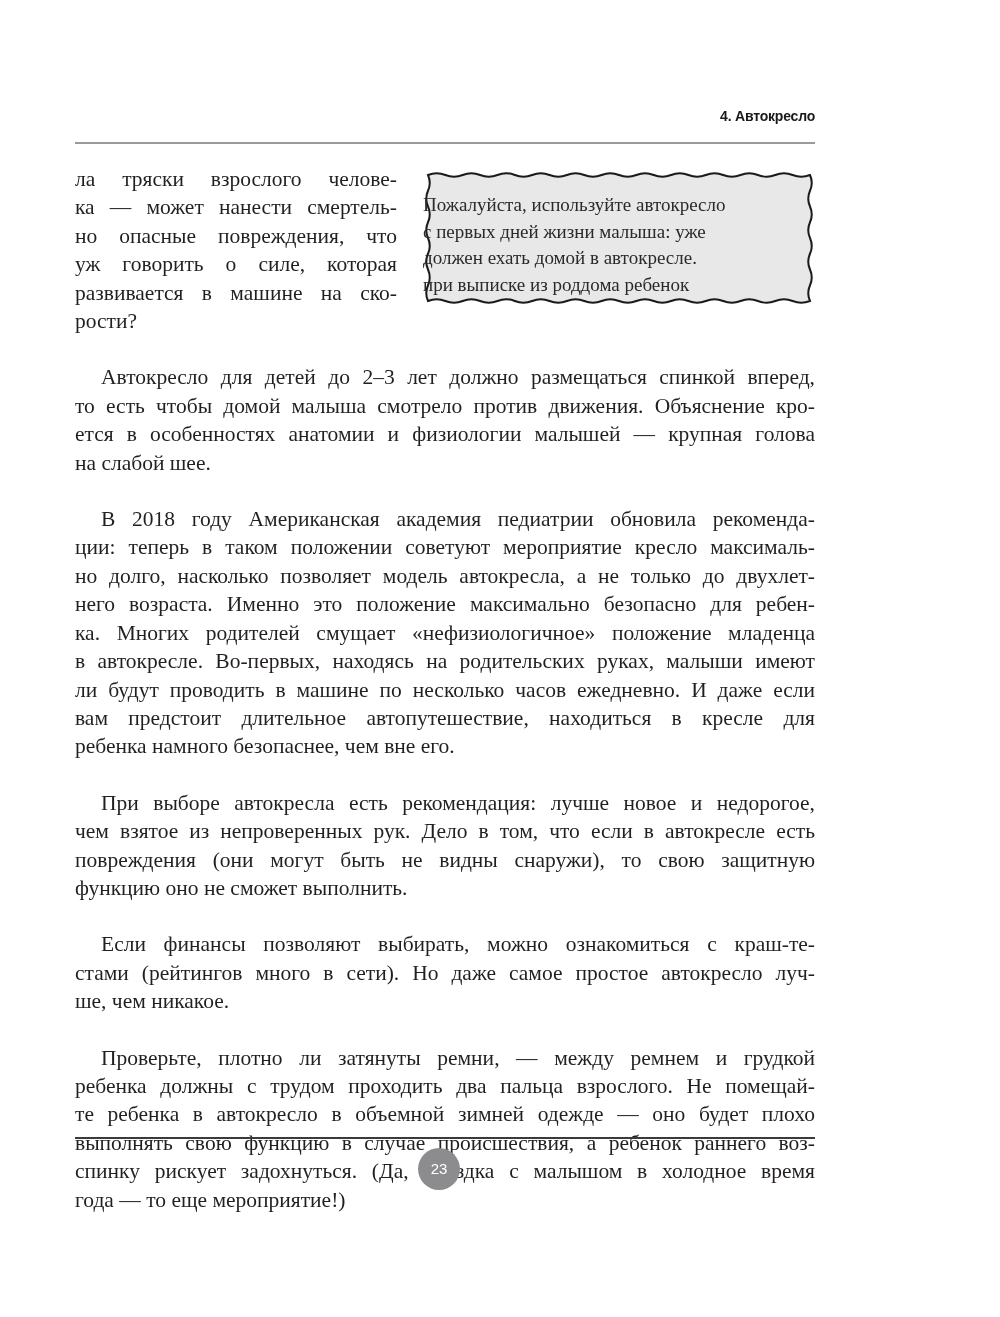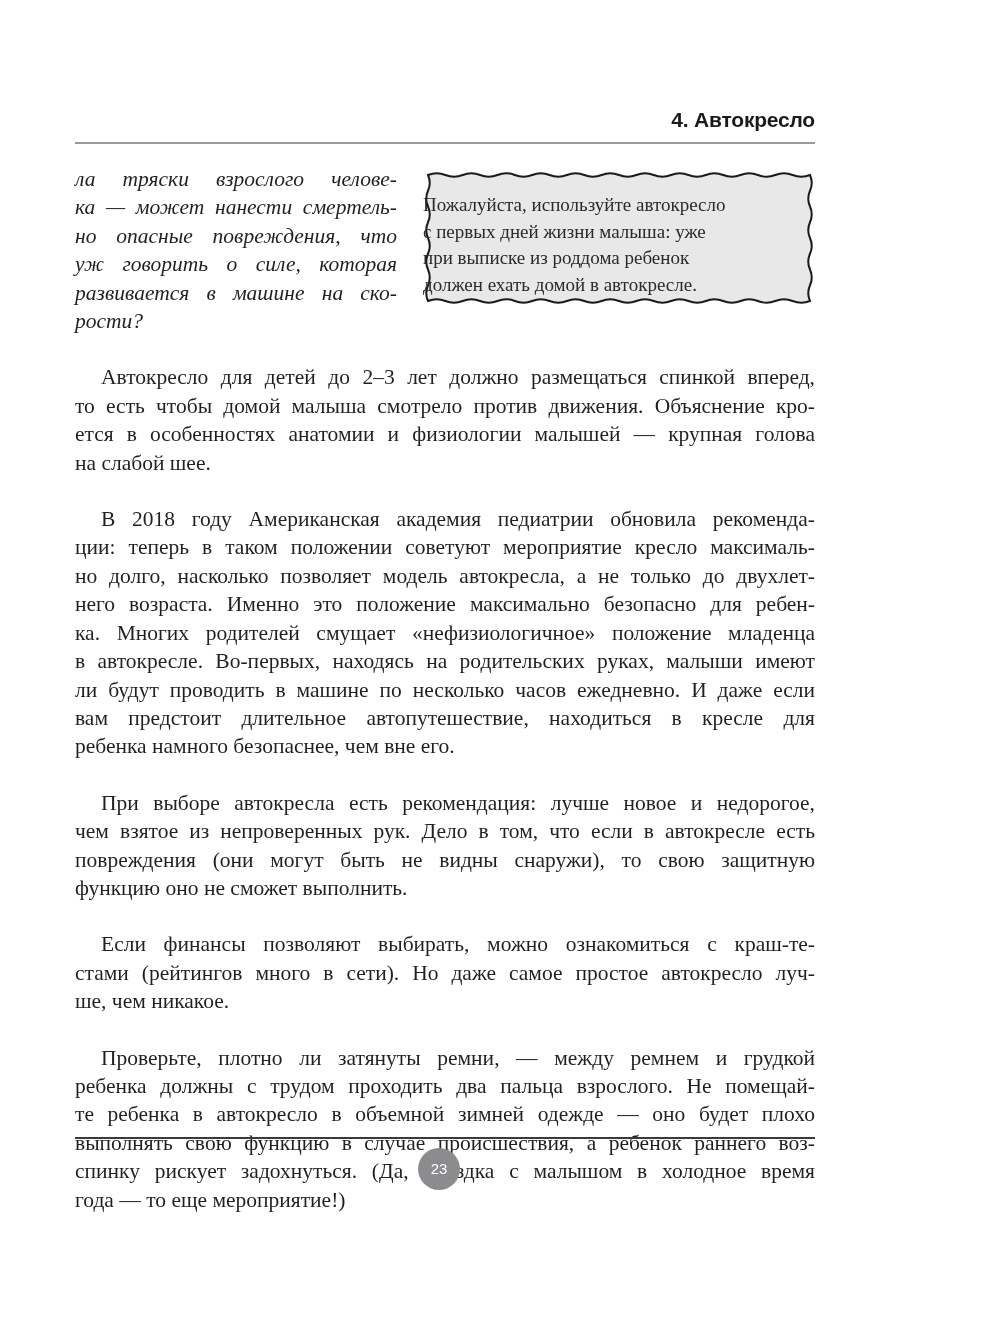--- a/index.html
+++ b/index.html
@@ -1,31 +1,31 @@
 <!DOCTYPE html>
 <html><head>
 <meta charset="utf-8">
 <style>
   html, body { margin: 0; padding: 0; background: #ffffff; }
   body { width: 1000px; height: 1317px; position: relative; overflow: hidden;
          font-family: "Liberation Serif", "DejaVu Serif", serif; color: #231f20; }
 
   .running-head { position: absolute; left: 75px; width: 740px; top: 108px; height: 36px;
                   text-align: right; font-family: "Liberation Sans", "DejaVu Sans", sans-serif;
-                  font-weight: bold; font-size: 21px; color: #1a1a1a; letter-spacing: -0.2px; }
+                  font-weight: bold; font-size: 14px; color: #1a1a1a; letter-spacing: -0.2px; }
   .head-rule { position: absolute; left: 75px; width: 740px; top: 142px; height: 2px; background: #9a9a9a; }
 
   .callout { position: absolute; left: 423px; top: 170px; width: 392px; height: 136px; }
   .callout svg { position: absolute; left: 0; top: 0; }
   .callout-text { position: absolute; left: 0; right: 0; top: 22px; 
                   font-size: 19px; line-height: 26.5px; color: #2a2a2a; }
 
   .body-text { position: absolute; left: 75px; width: 740px; top: 165px;
                font-size: 21.5px; line-height: 28.4px; text-align: justify; }
-  .wrap-col { width: 322px; text-align: justify; font-style: italic; }
+  .wrap-col { width: 322px; text-align: justify; }
   .body-text p { margin: 0; }
   .indent { text-indent: 26px; margin-top: 28px; }
   .line { display: block; white-space: nowrap; text-align-last: justify; }
   .line.last { text-align-last: left; }
 
   .foot-rule { position: absolute; left: 75px; width: 740px; top: 1137px; height: 2px; background: #3a3a3a; }
   .page-num { position: absolute; left: 418px; top: 1148px; width: 42px; height: 42px; border-radius: 50%;
               background: #8c8c8e; color: #ffffff; text-align: center; line-height: 42px;
               font-family: "Liberation Sans", "DejaVu Sans", sans-serif; font-weight: normal; font-size: 15px; }
 </style>
@@ -35,22 +35,22 @@
 <div class="running-head">4. Автокресло</div>
 <div class="head-rule"></div>
 
 <div class="callout">
   <svg width="392" height="136" viewBox="0 0 392 136">
     <path id="wave" fill="#e8e8e9" stroke="#1a1a1a" stroke-width="2" d="M 5 5 Q 13.681818181818182 1.5 22.363636363636363 5 Q 31.045454545454547 8.5 39.72727272727273 5 Q 48.40909090909091 1.5 57.09090909090909 5 Q 65.77272727272728 8.5 74.45454545454545 5 Q 83.13636363636364 1.5 91.81818181818181 5 Q 100.5 8.5 109.18181818181817 5 Q 117.86363636363637 1.5 126.54545454545455 5 Q 135.22727272727272 8.5 143.9090909090909 5 Q 152.5909090909091 1.5 161.27272727272728 5 Q 169.95454545454547 8.5 178.63636363636365 5 Q 187.3181818181818 1.5 196 5 Q 204.6818181818182 8.5 213.36363636363637 5 Q 222.04545454545456 1.5 230.72727272727275 5 Q 239.4090909090909 8.5 248.0909090909091 5 Q 256.77272727272725 1.5 265.45454545454544 5 Q 274.1363636363636 8.5 282.8181818181818 5 Q 291.5 1.5 300.1818181818182 5 Q 308.8636363636364 8.5 317.54545454545456 5 Q 326.22727272727275 1.5 334.90909090909093 5 Q 343.59090909090907 8.5 352.27272727272725 5 Q 360.95454545454544 1.5 369.6363636363636 5 Q 378.3181818181818 8.5 387 5 Q 390.5 12.875 387 20.75 Q 383.5 28.625 387 36.5 Q 390.5 44.375 387 52.25 Q 383.5 60.125 387 68 Q 390.5 75.875 387 83.75 Q 383.5 91.625 387 99.5 Q 390.5 107.375 387 115.25 Q 383.5 123.125 387 131 Q 378.3181818181818 134.5 369.6363636363636 131 Q 360.95454545454544 127.5 352.27272727272725 131 Q 343.59090909090907 134.5 334.9090909090909 131 Q 326.2272727272727 127.5 317.5454545454545 131 Q 308.8636363636364 134.5 300.1818181818182 131 Q 291.5 127.5 282.8181818181818 131 Q 274.1363636363636 134.5 265.45454545454544 131 Q 256.77272727272725 127.5 248.09090909090907 131 Q 239.4090909090909 134.5 230.72727272727272 131 Q 222.04545454545453 127.5 213.36363636363635 131 Q 204.6818181818182 134.5 196 131 Q 187.3181818181818 127.5 178.63636363636363 131 Q 169.95454545454544 134.5 161.27272727272725 131 Q 152.5909090909091 127.5 143.9090909090909 131 Q 135.22727272727272 134.5 126.54545454545455 131 Q 117.86363636363637 127.5 109.1818181818182 131 Q 100.5 134.5 91.81818181818183 131 Q 83.13636363636363 127.5 74.45454545454545 131 Q 65.77272727272725 134.5 57.09090909090908 131 Q 48.40909090909094 127.5 39.72727272727276 131 Q 31.045454545454568 134.5 22.363636363636385 131 Q 13.681818181818192 127.5 5.000000000000011 131 Q 1.5 123.125 5 115.25 Q 8.5 107.375 5 99.5 Q 1.5 91.625 5 83.75 Q 8.5 75.875 5 68 Q 1.5 60.125 5 52.25 Q 8.5 44.375 5 36.5 Q 1.5 28.625 5 20.75 Q 8.5 12.875 5 5 Z"></path>
   </svg>
   <div class="callout-text">
     <div>Пожалуйста, используйте автокресло</div>
     <div>с первых дней жизни малыша: уже</div>
+    <div>должен ехать домой в автокресле.</div>
     <div>при выписке из роддома ребенок</div>
-    <div>должен ехать домой в автокресле.</div>
   </div>
 </div>
 
 <div class="body-text">
   <div class="wrap-col">
     <span class="line">ла тряски взрослого челове-</span>
     <span class="line">ка — может нанести смертель-</span>
     <span class="line">но опасные повреждения, что</span>
     <span class="line">уж говорить о силе, которая</span>
     <span class="line">развивается в машине на ско-</span>

